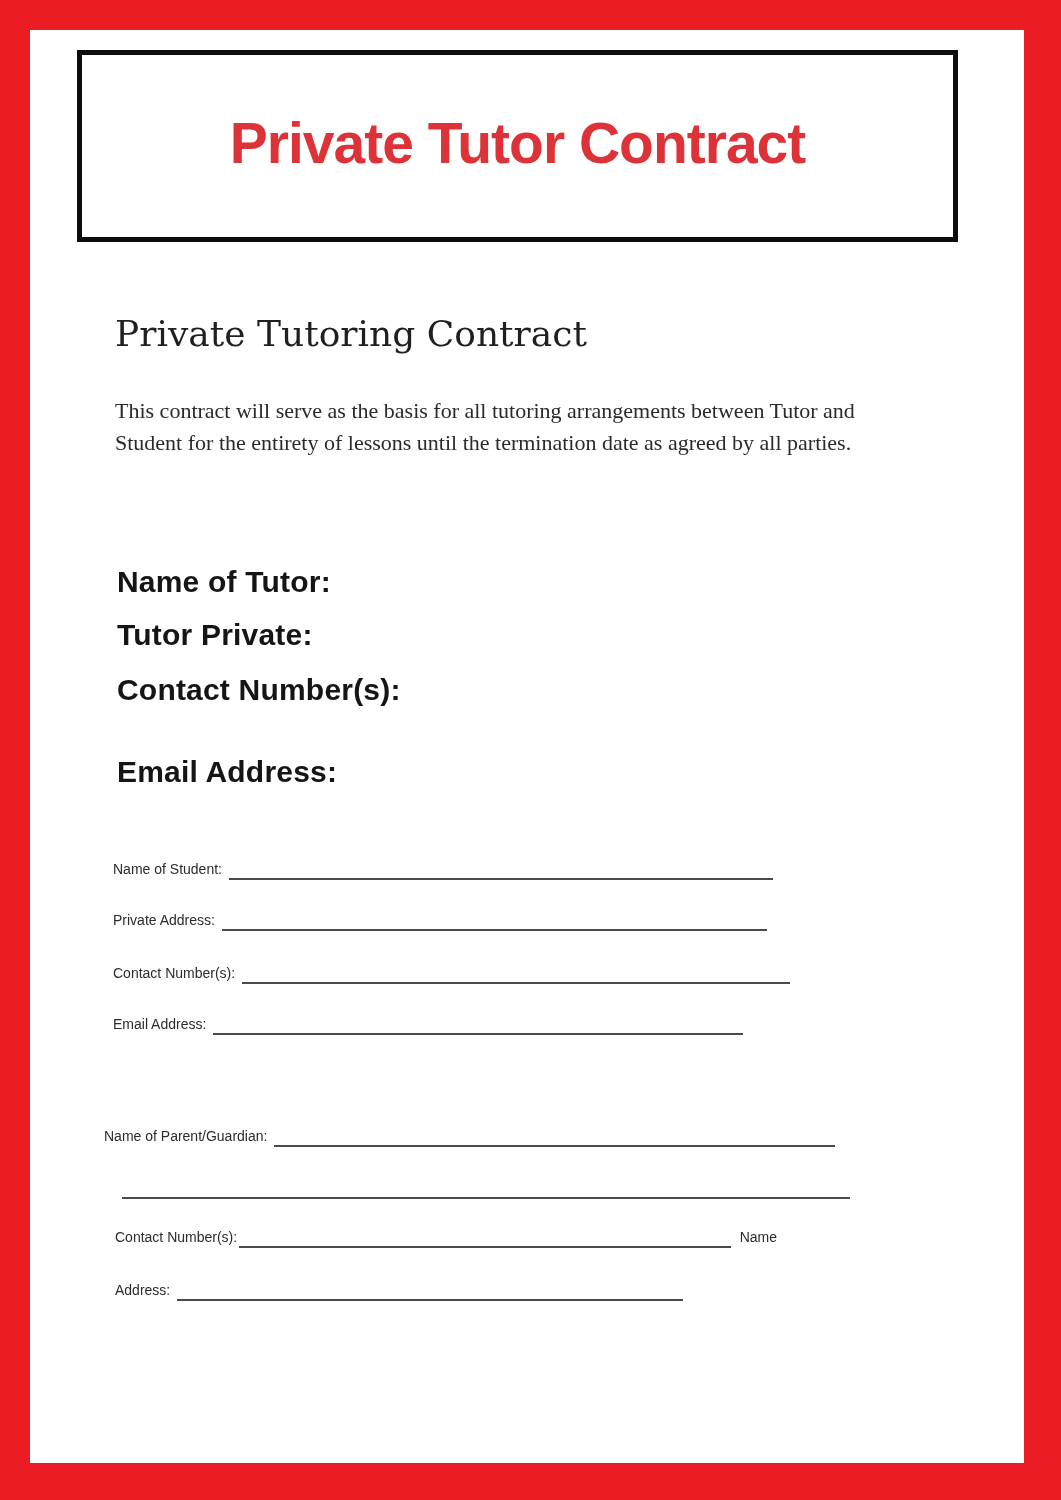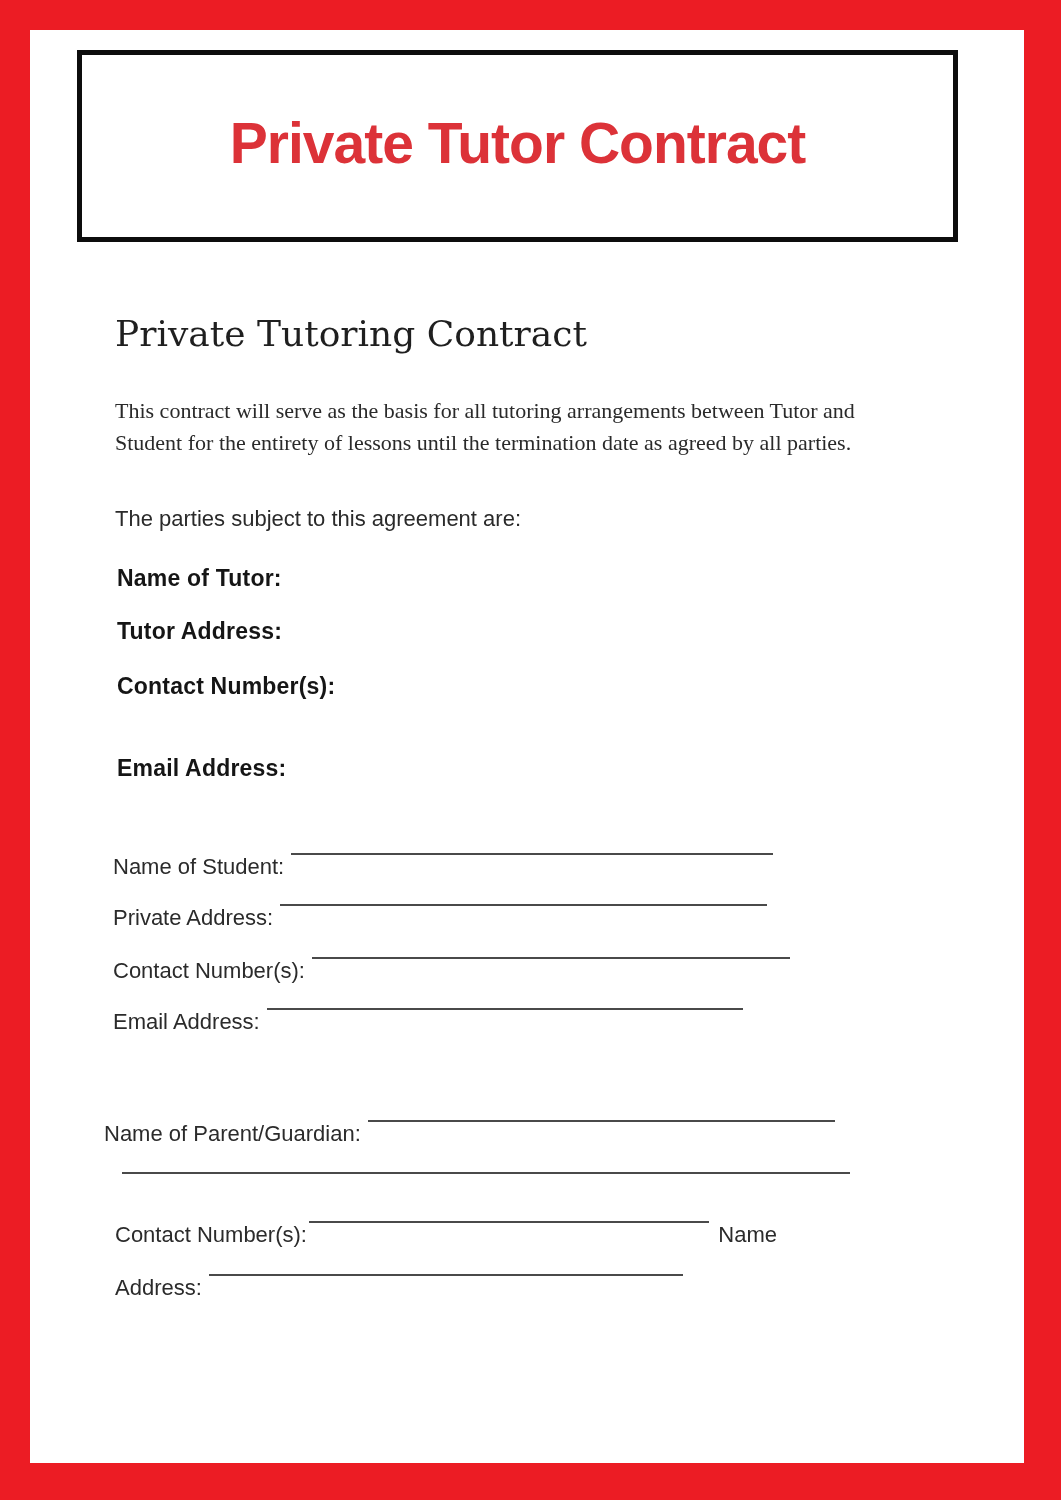--- a/index.html
+++ b/index.html
@@ -30,27 +30,27 @@
   .intro {
     position:absolute; left:85px; top:365px; width:805px;
     font-size:22px; line-height:32px; color:#2a2a2a;font-family:Liberation Serif, serif;
   }
   .parties {
     position:absolute; left:85px; top:476px;
     font-size:22px; color:#2a2a2a; white-space:nowrap;
   }
   .bold-label {
     position:absolute; left:87px;
-    font-size:23px; font-weight:bold; color:#151515;
+    font-size:30px; font-weight:bold; color:#151515;
     letter-spacing:0.2px; white-space:nowrap;
   }
   .field-row {
     position:absolute; height:30px;
-    display:flex; align-items:flex-start;
-    font-size:22px; color:#2b2b2b;
+    display:flex; align-items:flex-end;
+    font-size:14px; color:#2b2b2b;
   }
   .f-label { white-space:nowrap; line-height:28px; }
   .f-line {
     flex:1 1 auto; height:1px;
     border-bottom:2px solid #4a4a4a;
     margin:0 0 3px 7px;
   }
   .f-suffix { white-space:nowrap; line-height:28px; margin-left:9px; }
   .tight .f-line { margin-left:2px; }
 </style>
@@ -61,24 +61,23 @@
   <div class="page">
 
     <div class="header-box">
       <div class="header-title">Private Tutor Contract</div>
     </div>
 
     <h1 class="doc-title">Private Tutoring Contract</h1>
 
     <p class="intro">This contract will serve as the basis for all tutoring arrangements between Tutor and Student for the entirety of lessons until the termination date as agreed by all parties.</p>
 
-    <p class="parties">The parties subject to this agreement are:</p>
 
     <div class="bold-label" style="top:535px">Name of Tutor:</div>
-    <div class="bold-label" style="top:588px">Tutor Address:</div>
+    <div class="bold-label" style="top:588px">Tutor Private:</div>
     <div class="bold-label" style="top:643px">Contact Number(s):</div>
     <div class="bold-label" style="top:725px">Email Address:</div>
 
     <div class="field-row" style="left:83px; top:823px; width:660px">
       <span class="f-label">Name of Student:</span>
       <span class="f-line"></span>
     </div>
     <div class="field-row" style="left:83px; top:874px; width:654px">
       <span class="f-label">Private Address:</span>
       <span class="f-line"></span>

